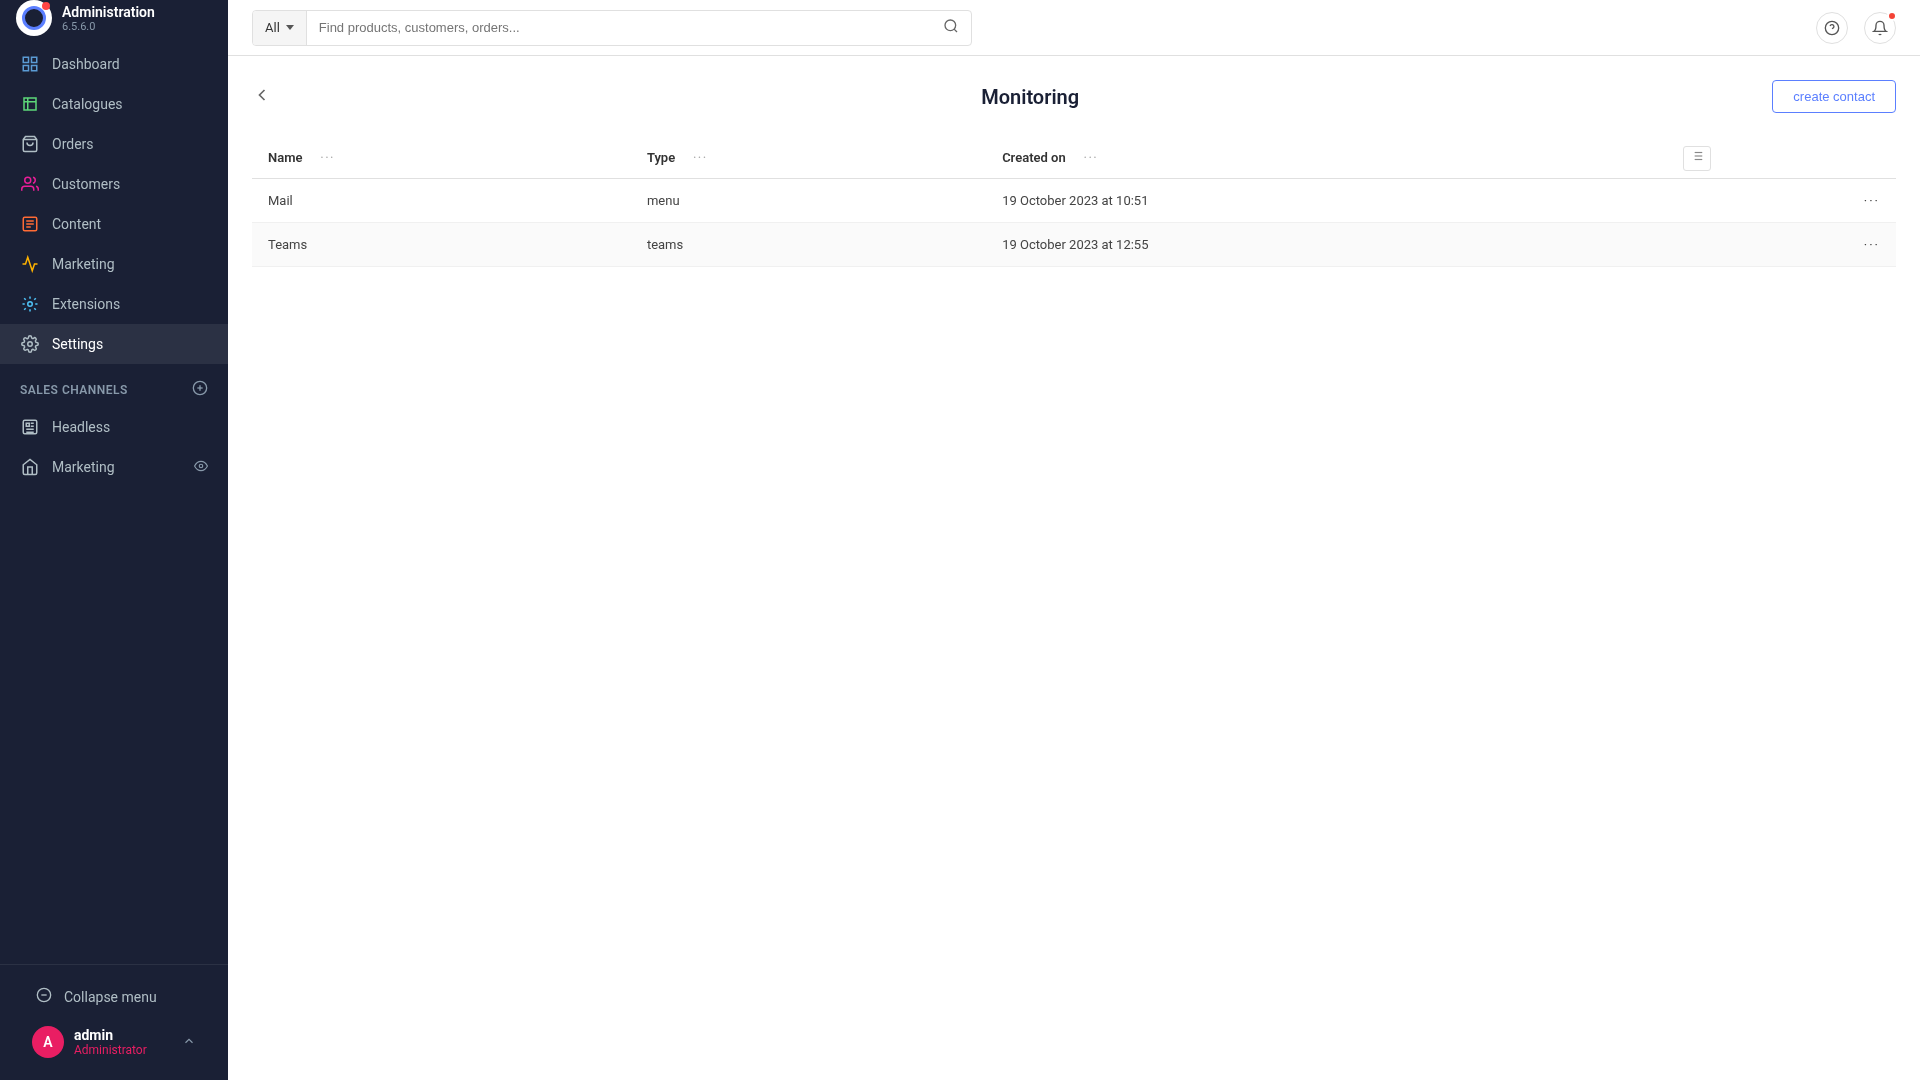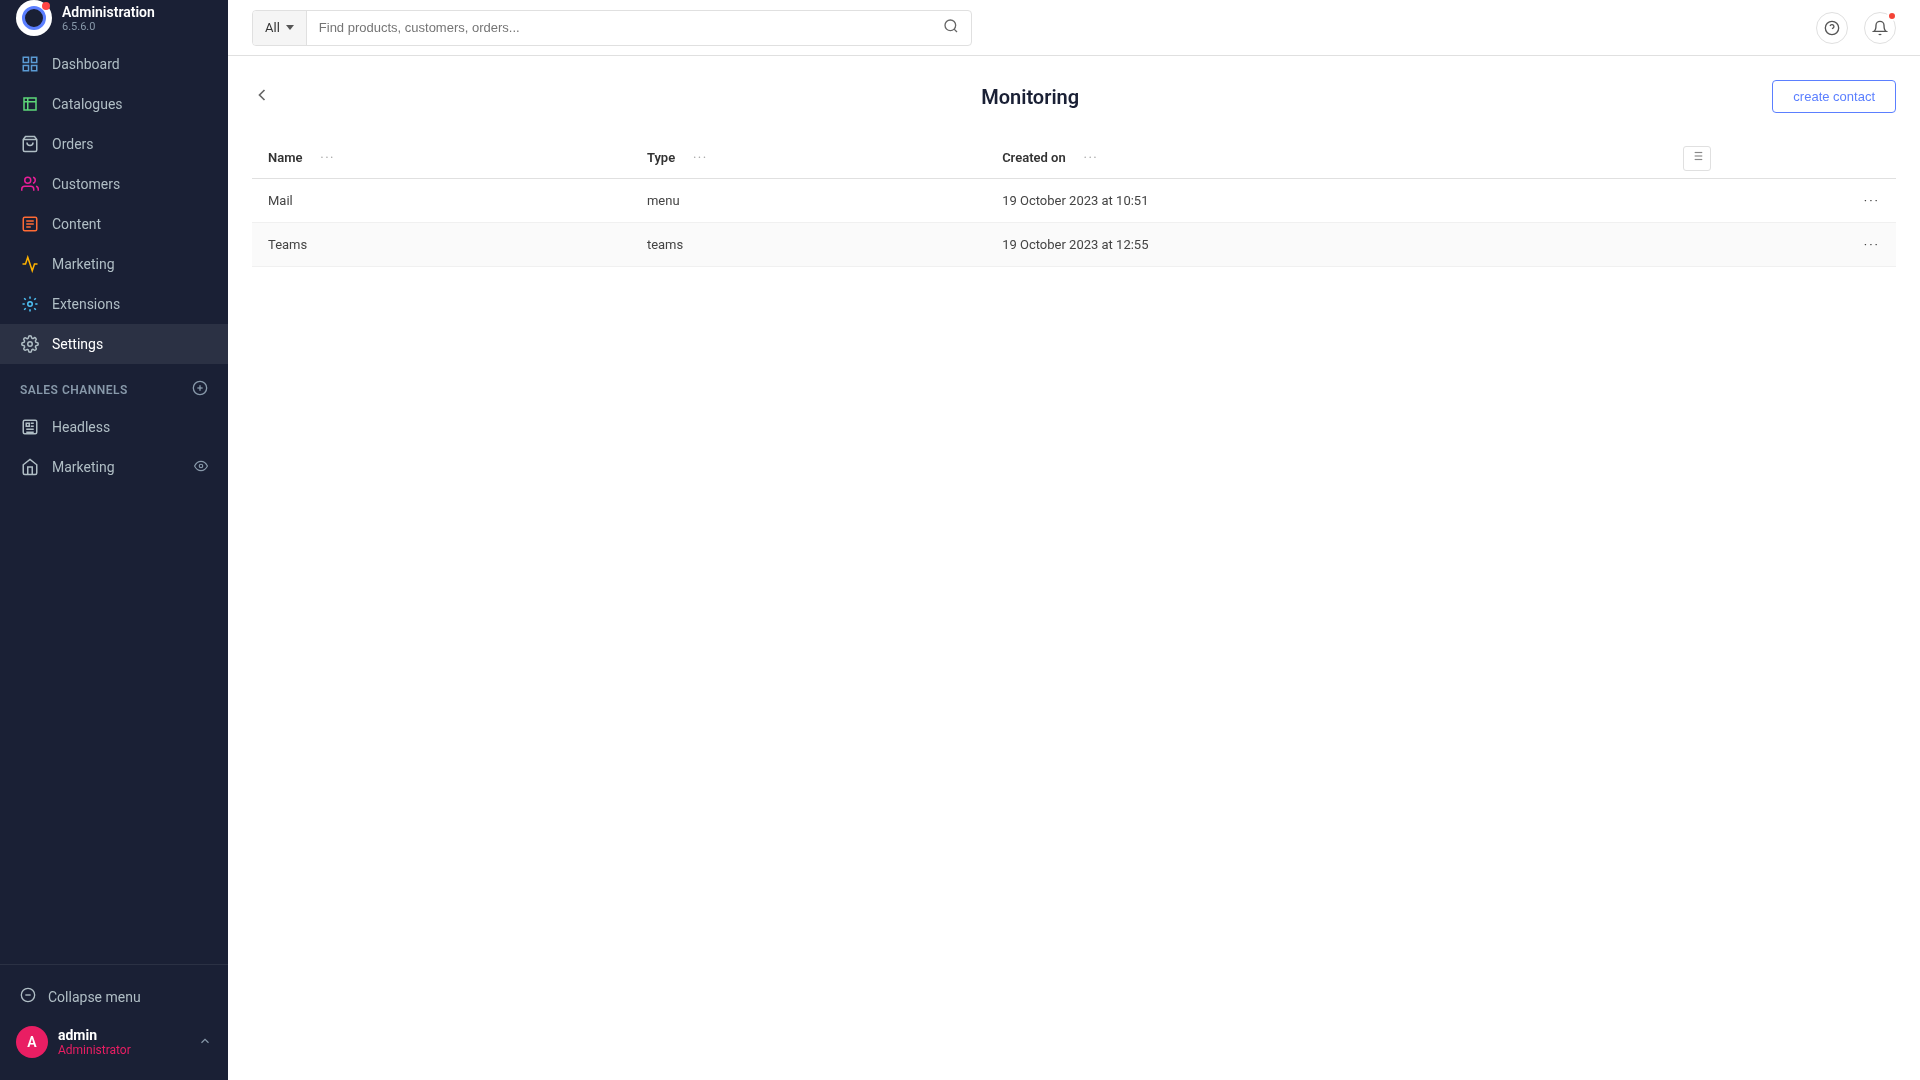--- a/index.html
+++ b/index.html
@@ -115,21 +115,21 @@
       text-transform: uppercase;
       letter-spacing: 0.5px;
     }
 
     .sales-channels-header .add-icon {
       cursor: pointer;
       color: #8899aa;
     }
 
     .sidebar-footer {
-      padding: 12px 0;
+      padding: 12px 16px;
       border-top: 1px solid rgba(255,255,255,0.08);
     }
 
     .collapse-menu {
       display: flex;
       align-items: center;
       padding: 10px 20px;
       gap: 12px;
       cursor: pointer;
       color: #b0bec5;

